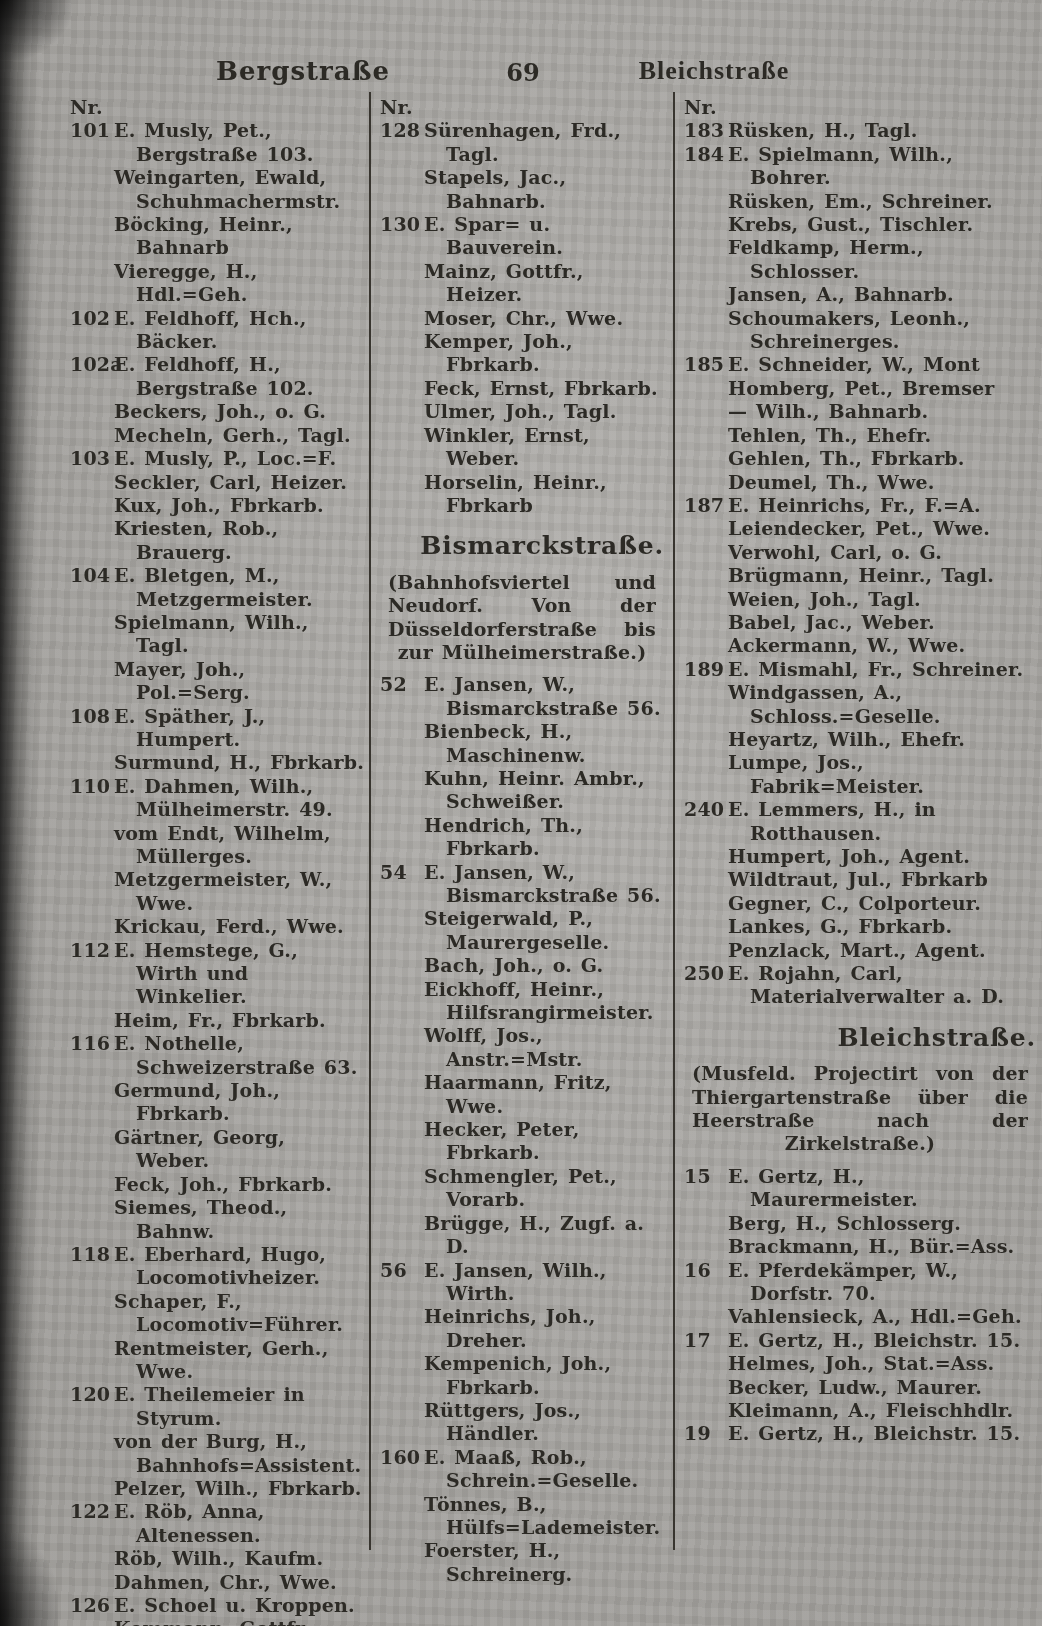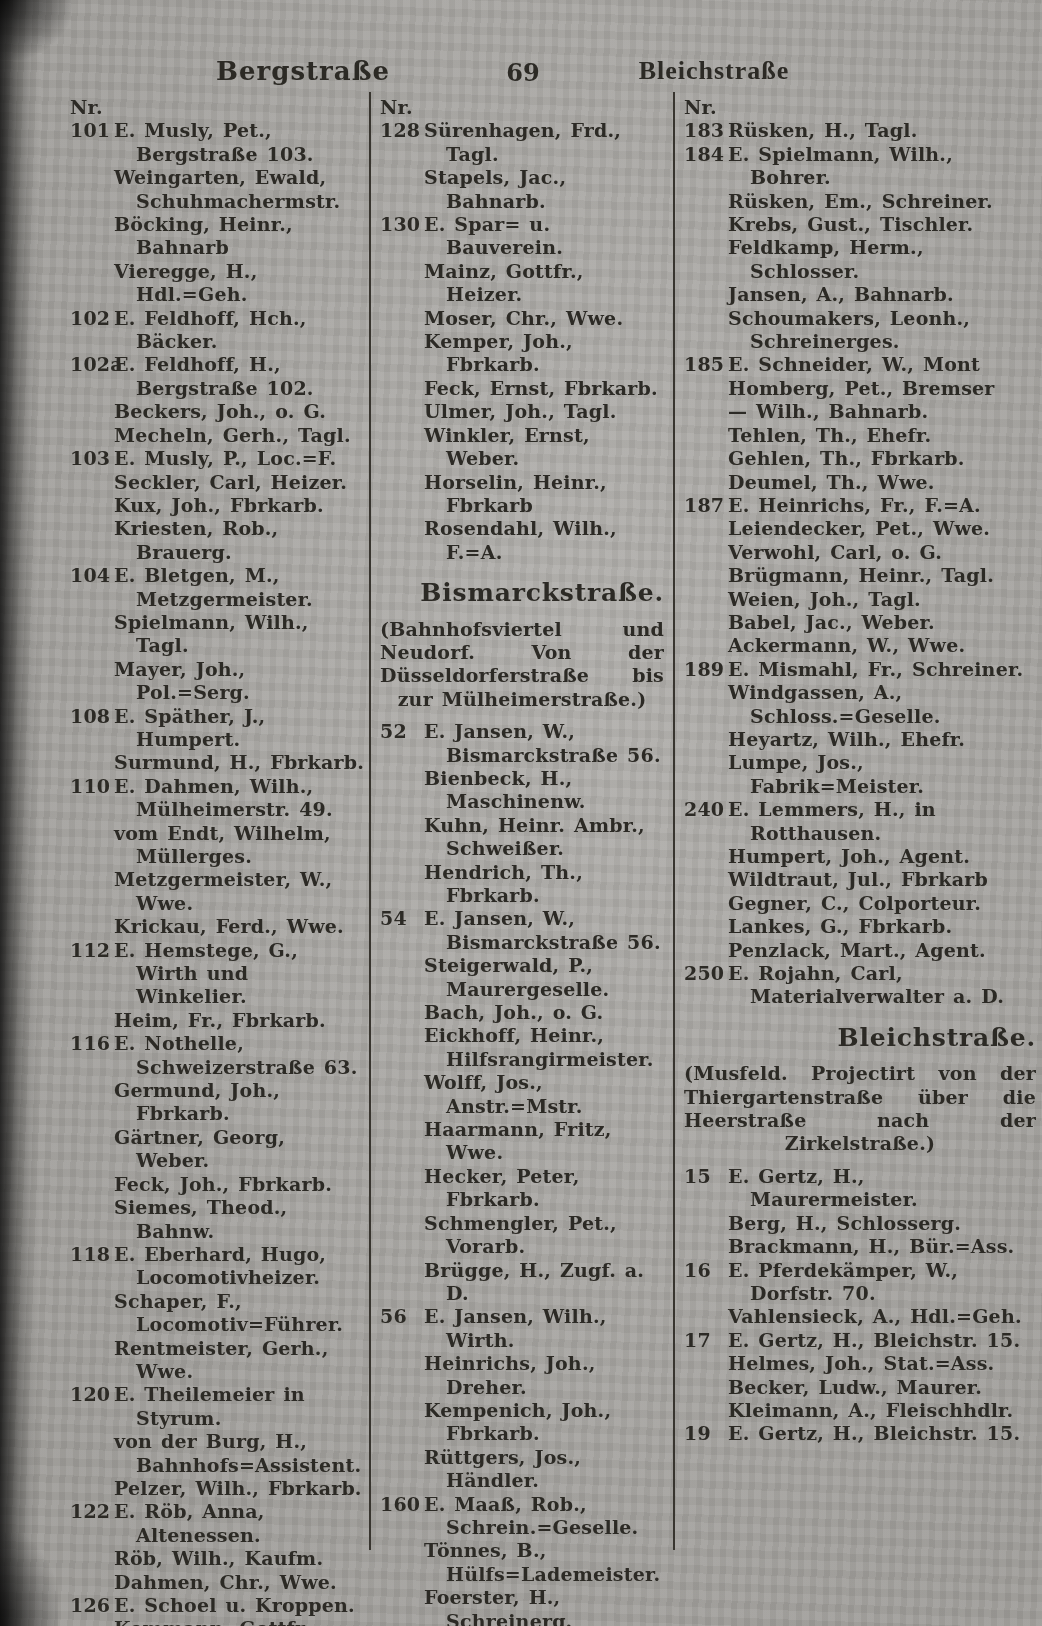--- a/index.html
+++ b/index.html
@@ -61,21 +61,21 @@
   .e { padding-left: 66px; text-indent: -66px; }
   .e .num { display: inline-block; width: 44px; text-indent: 0; }
   .s { padding-left: 66px; text-indent: -22px; }
   .h {
     text-align: right; text-indent: 0;
     font-size: 25px; letter-spacing: 0.8px;
     margin: 17px 0 13px;
   }
   .i {
     text-align: justify; text-align-last: center; text-indent: 0;
-    margin: 0 0 9px;
+    margin: 0 8px 9px;
   }
 </style>
 </head>
 <body>
 
 <div class="binding-shadow"></div>
 <div class="corner-smudge-top"></div>
 <div class="corner-smudge-bottom"></div>
 
 <div id="hdr-left" class="street-header">Bergstraße</div>
@@ -132,21 +132,20 @@
     <div class="e"><span class="num">128</span><span>Sürenhagen, Frd., Tagl.</span></div>
     <div class="s"><span>Stapels, Jac., Bahnarb.</span></div>
     <div class="e"><span class="num">130</span><span>E. Spar= u. Bauverein.</span></div>
     <div class="s"><span>Mainz, Gottfr., Heizer.</span></div>
     <div class="s"><span>Moser, Chr., Wwe.</span></div>
     <div class="s"><span>Kemper, Joh., Fbrkarb.</span></div>
     <div class="s"><span>Feck, Ernst, Fbrkarb.</span></div>
     <div class="s"><span>Ulmer, Joh., Tagl.</span></div>
     <div class="s"><span>Winkler, Ernst, Weber.</span></div>
     <div class="s"><span>Horselin, Heinr., Fbrkarb</span></div>
-    <div class="s"><span>Rosendahl, Wilh., F.=A.</span></div>
     <div class="h">Bismarckstraße.</div>
     <div class="i">(Bahnhofsviertel und Neudorf. Von der Düsseldorferstraße bis zur Mülheimerstraße.)</div>
     <div class="e"><span class="num">52</span><span>E. Jansen, W., Bismarckstraße 56.</span></div>
     <div class="s"><span>Bienbeck, H., Maschinenw.</span></div>
     <div class="s"><span>Kuhn, Heinr. Ambr., Schweißer.</span></div>
     <div class="s"><span>Hendrich, Th., Fbrkarb.</span></div>
     <div class="e"><span class="num">54</span><span>E. Jansen, W., Bismarckstraße 56.</span></div>
     <div class="s"><span>Steigerwald, P., Maurergeselle.</span></div>
     <div class="s"><span>Bach, Joh., o. G.</span></div>
     <div class="s"><span>Eickhoff, Heinr., Hilfsrangirmeister.</span></div>

